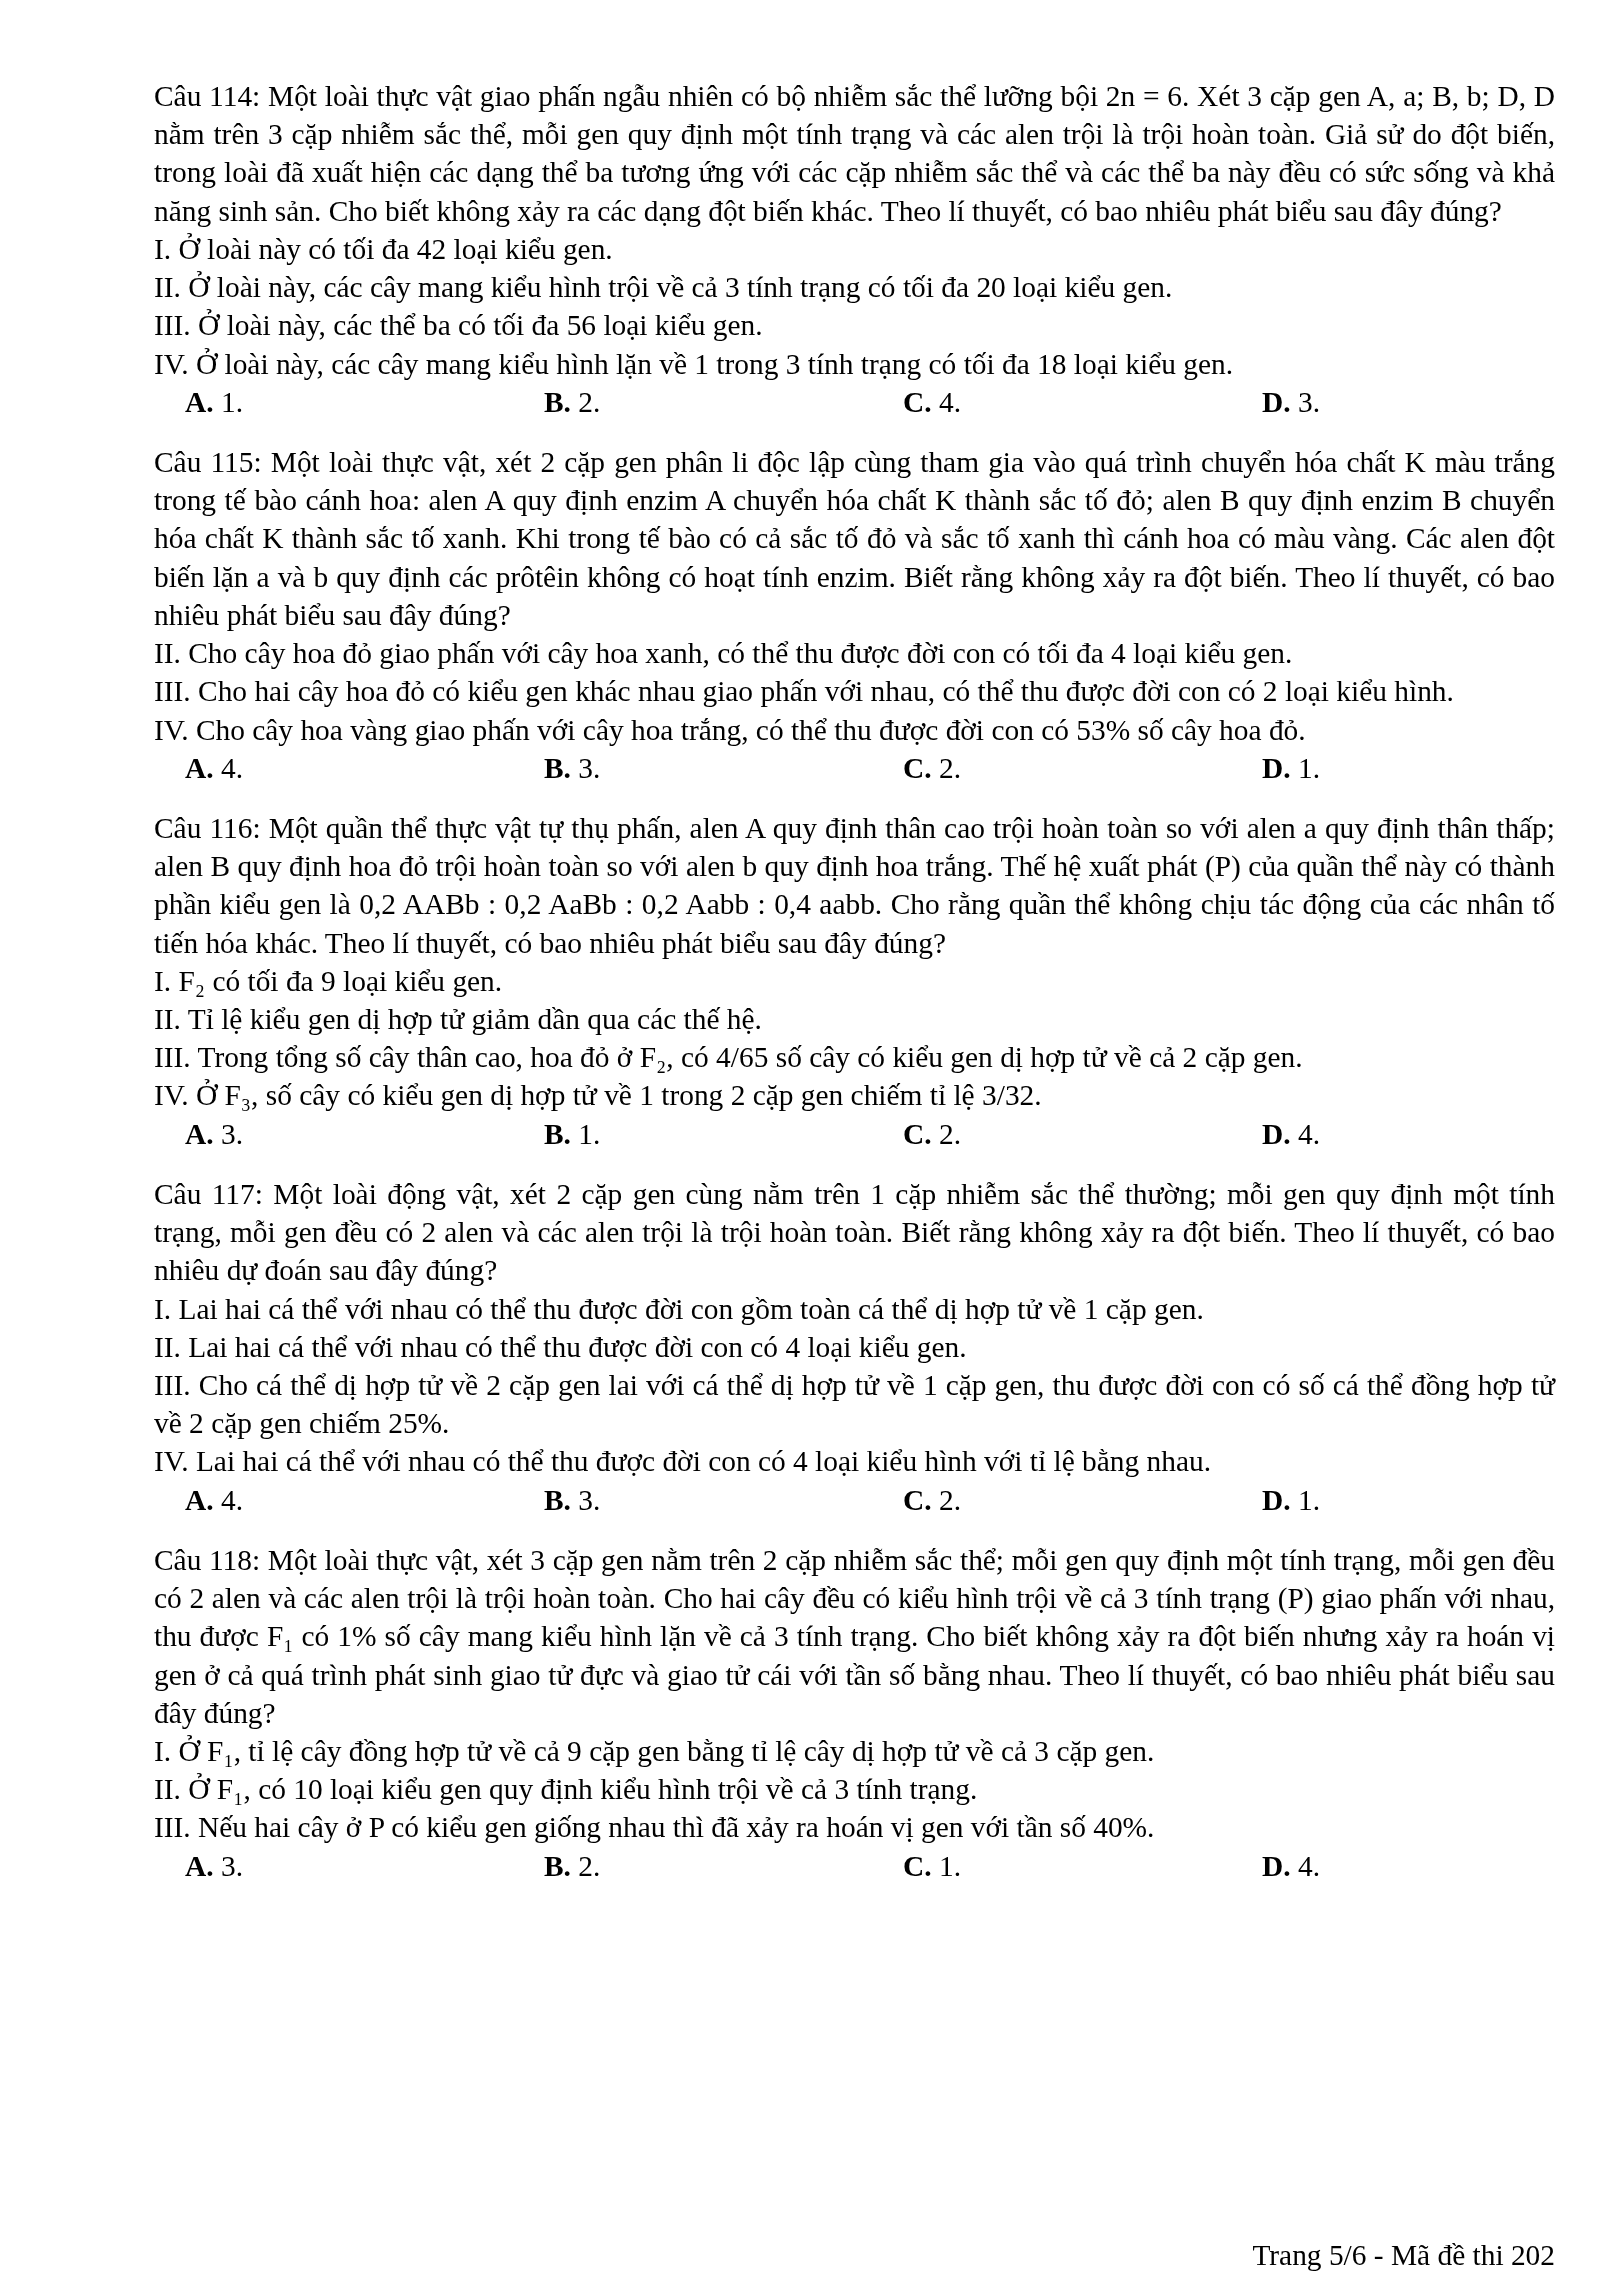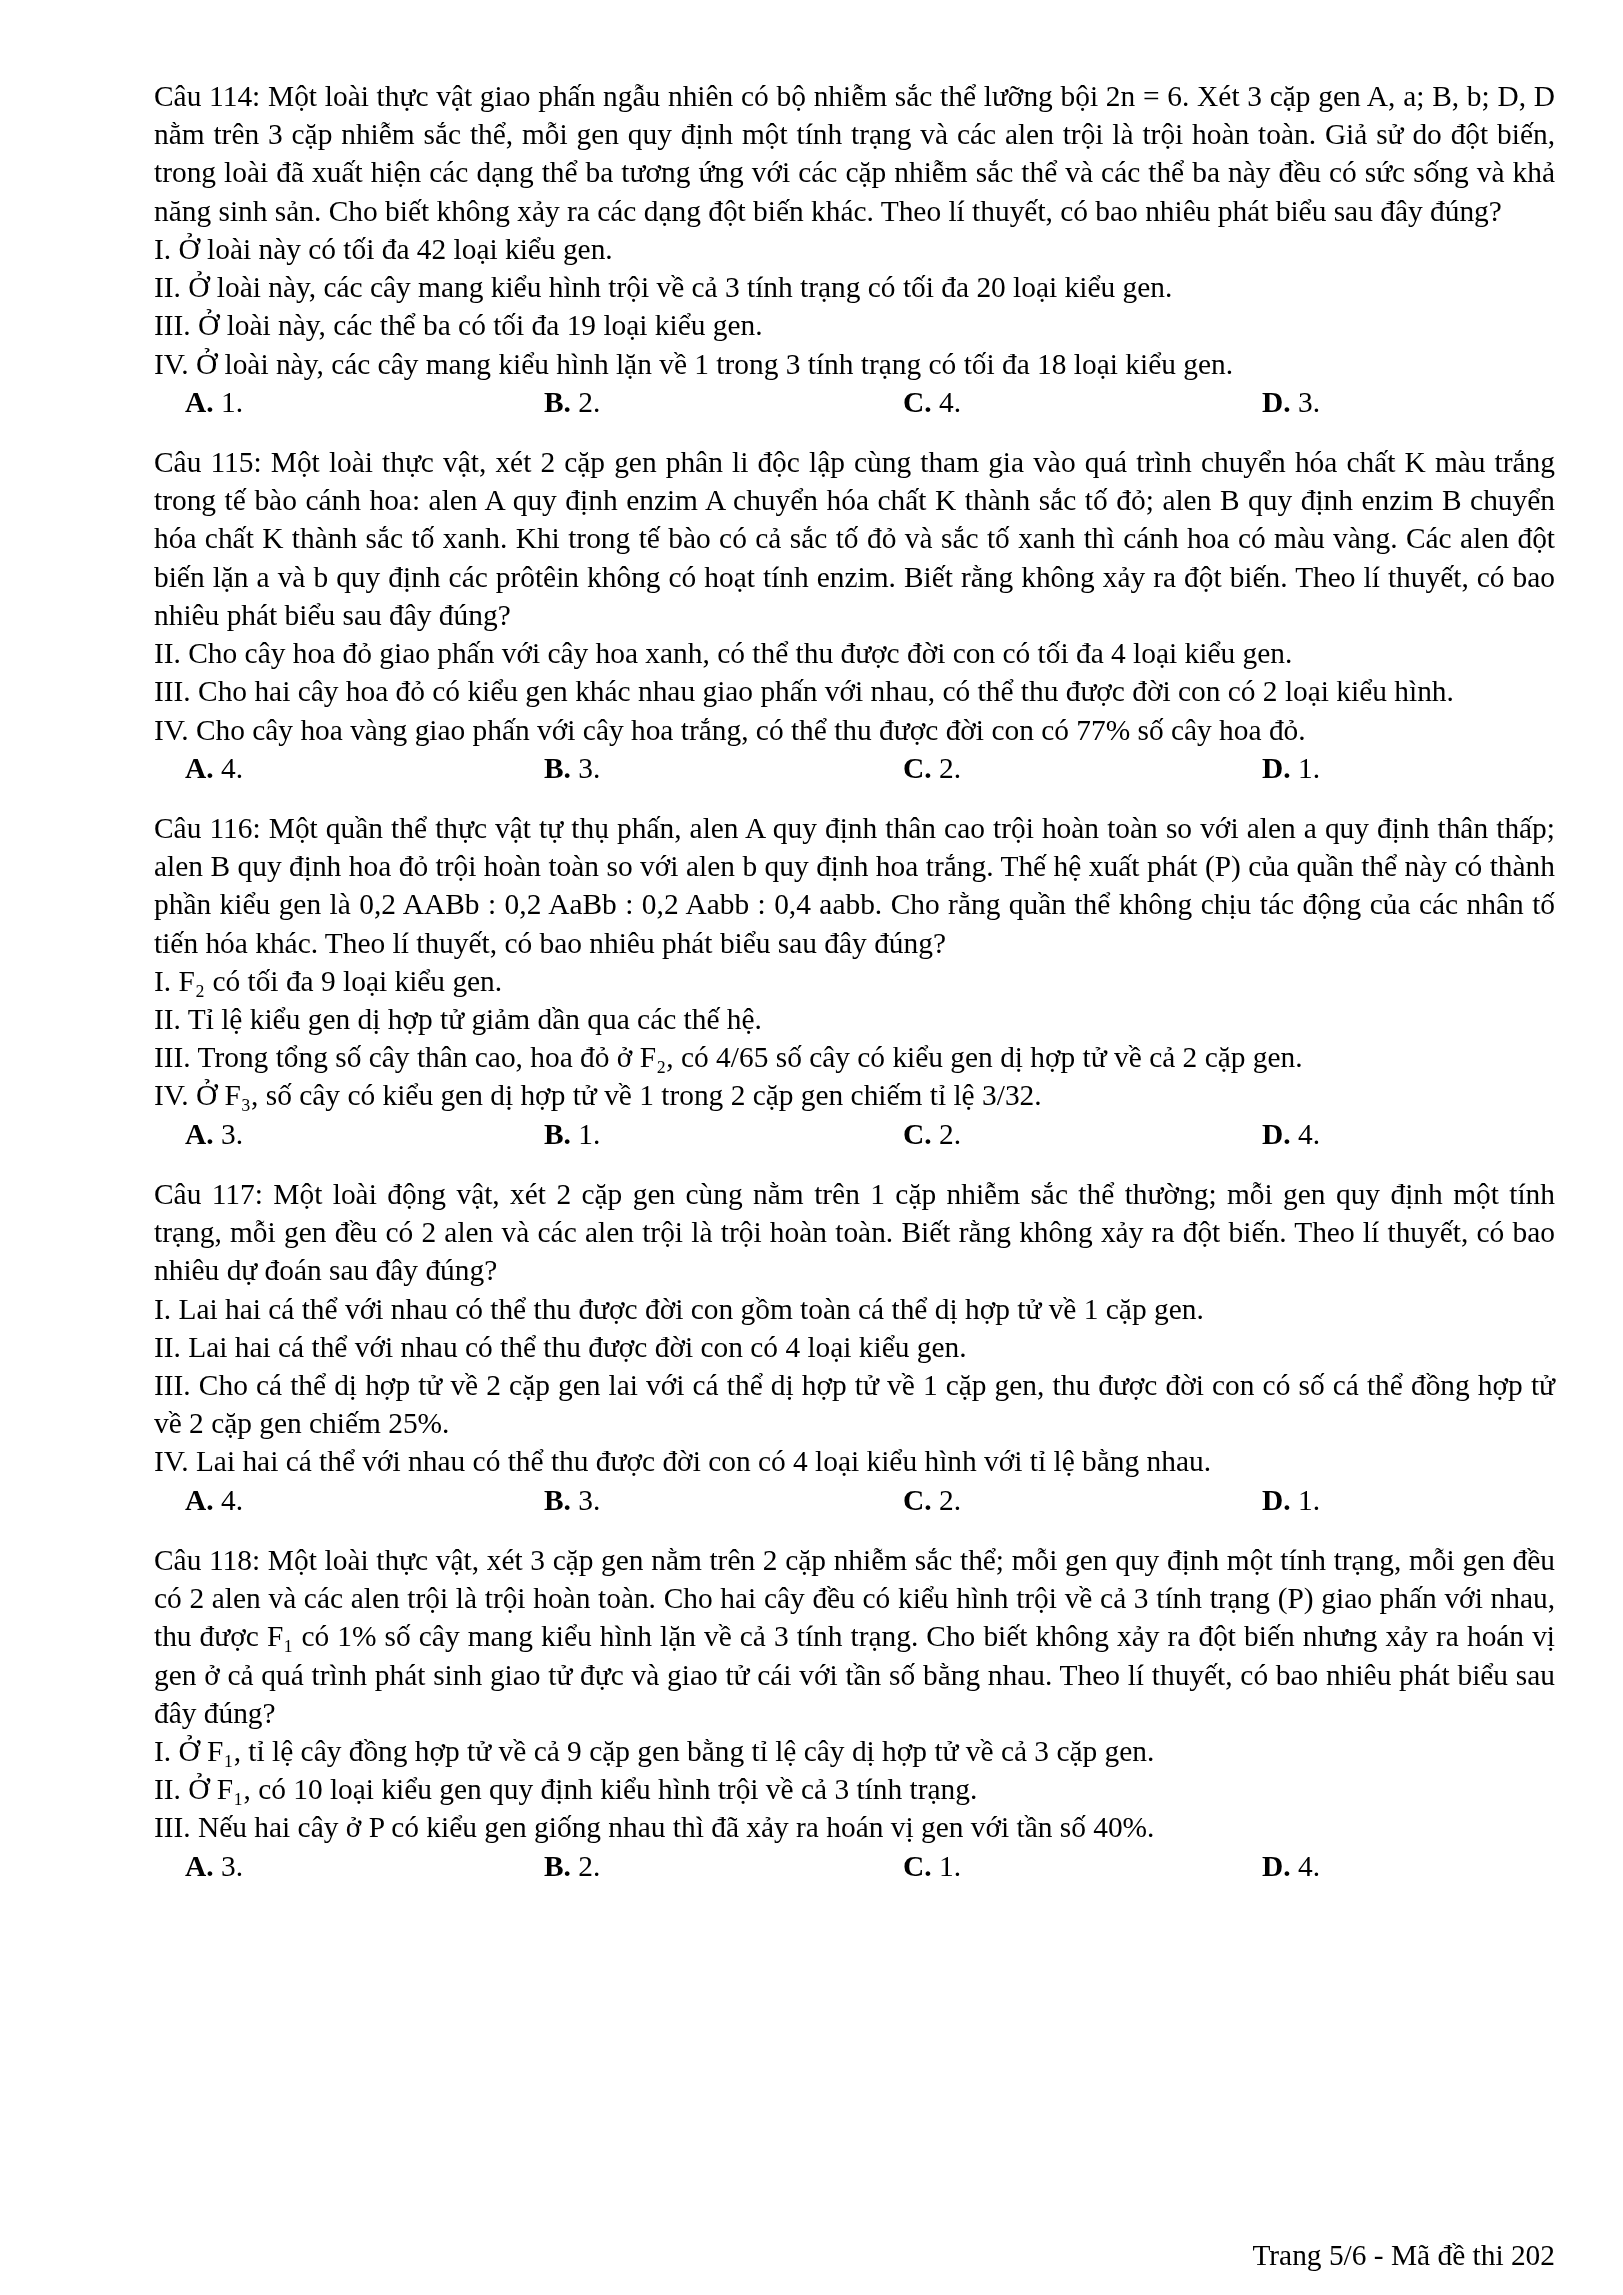--- a/index.html
+++ b/index.html
@@ -33,35 +33,35 @@
     text-align: left;
   }
 </style>
 </head>
 <body>
 
 <section class="question">
   <p class="intro"><b class="qnum">Câu 114:</b> <span>Một loài thực vật giao phấn ngẫu nhiên có bộ nhiễm sắc thể lưỡng bội 2n = 6. Xét 3 cặp gen A, a; B, b; D, D nằm trên 3 cặp nhiễm sắc thể, mỗi gen quy định một tính trạng và các alen trội là trội hoàn toàn. Giả sử do đột biến, trong loài đã xuất hiện các dạng thể ba tương ứng với các cặp nhiễm sắc thể và các thể ba này đều có sức sống và khả năng sinh sản. Cho biết không xảy ra các dạng đột biến khác. Theo lí thuyết, có bao nhiêu phát biểu sau đây đúng?</span></p>
   <p class="stmt">I. Ở loài này có tối đa 42 loại kiểu gen.</p>
   <p class="stmt">II. Ở loài này, các cây mang kiểu hình trội về cả 3 tính trạng có tối đa 20 loại kiểu gen.</p>
-  <p class="stmt">III. Ở loài này, các thể ba có tối đa 19 loại kiểu gen.</p>
+  <p class="stmt">III. Ở loài này, các thể ba có tối đa 56 loại kiểu gen.</p>
   <p class="stmt">IV. Ở loài này, các cây mang kiểu hình lặn về 1 trong 3 tính trạng có tối đa 18 loại kiểu gen.</p>
   <div class="options">
     <span class="opt"><b>A.</b> <span>1.</span></span>
     <span class="opt"><b>B.</b> <span>2.</span></span>
     <span class="opt"><b>C.</b> <span>4.</span></span>
     <span class="opt"><b>D.</b> <span>3.</span></span>
   </div>
 </section>
 
 <section class="question">
   <p class="intro"><b class="qnum">Câu 115:</b> <span>Một loài thực vật, xét 2 cặp gen phân li độc lập cùng tham gia vào quá trình chuyển hóa chất K màu trắng trong tế bào cánh hoa: alen A quy định enzim A chuyển hóa chất K thành sắc tố đỏ; alen B quy định enzim B chuyển hóa chất K thành sắc tố xanh. Khi trong tế bào có cả sắc tố đỏ và sắc tố xanh thì cánh hoa có màu vàng. Các alen đột biến lặn a và b quy định các prôtêin không có hoạt tính enzim. Biết rằng không xảy ra đột biến. Theo lí thuyết, có bao nhiêu phát biểu sau đây đúng?</span></p>
   <p class="stmt">II. Cho cây hoa đỏ giao phấn với cây hoa xanh, có thể thu được đời con có tối đa 4 loại kiểu gen.</p>
   <p class="stmt">III. Cho hai cây hoa đỏ có kiểu gen khác nhau giao phấn với nhau, có thể thu được đời con có 2 loại kiểu hình.</p>
-  <p class="stmt">IV. Cho cây hoa vàng giao phấn với cây hoa trắng, có thể thu được đời con có 77% số cây hoa đỏ.</p>
+  <p class="stmt">IV. Cho cây hoa vàng giao phấn với cây hoa trắng, có thể thu được đời con có 53% số cây hoa đỏ.</p>
   <div class="options">
     <span class="opt"><b>A.</b> <span>4.</span></span>
     <span class="opt"><b>B.</b> <span>3.</span></span>
     <span class="opt"><b>C.</b> <span>2.</span></span>
     <span class="opt"><b>D.</b> <span>1.</span></span>
   </div>
 </section>
 
 <section class="question">
   <p class="intro"><b class="qnum">Câu 116:</b> <span>Một quần thể thực vật tự thụ phấn, alen A quy định thân cao trội hoàn toàn so với alen a quy định thân thấp; alen B quy định hoa đỏ trội hoàn toàn so với alen b quy định hoa trắng. Thế hệ xuất phát (P) của quần thể này có thành phần kiểu gen là 0,2 AABb : 0,2 AaBb : 0,2 Aabb : 0,4 aabb. Cho rằng quần thể không chịu tác động của các nhân tố tiến hóa khác. Theo lí thuyết, có bao nhiêu phát biểu sau đây đúng?</span></p>

